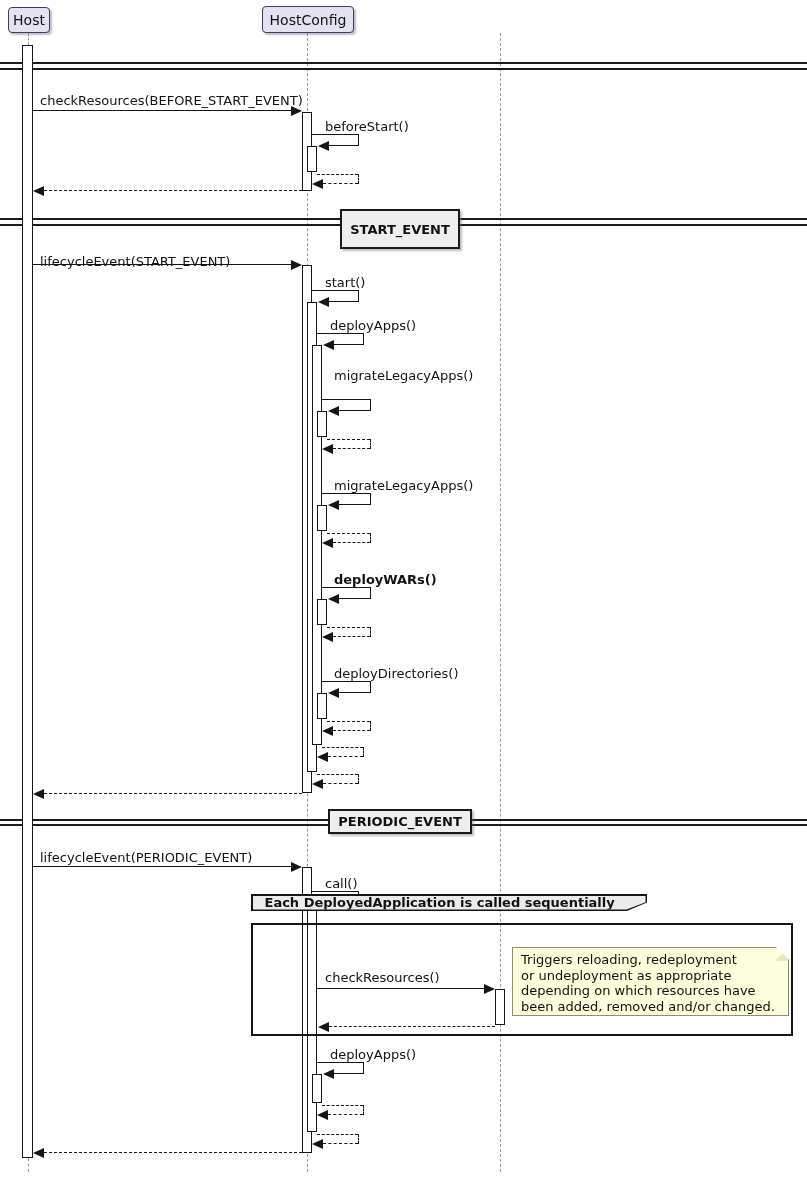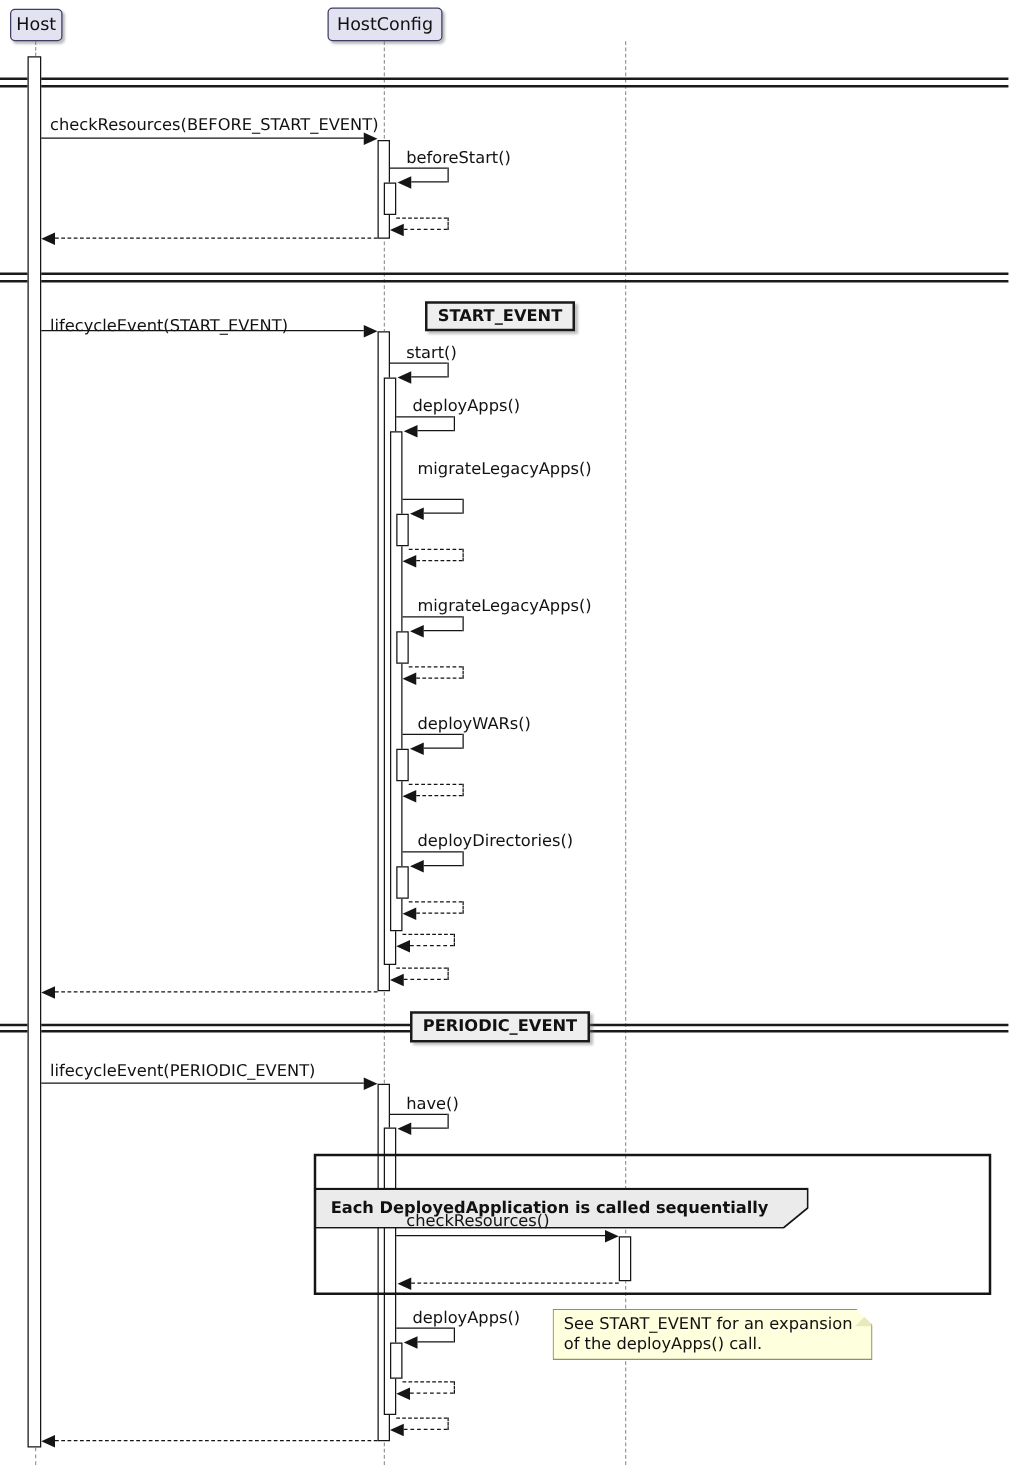--- a/index.html
+++ b/index.html
@@ -110,21 +110,21 @@
   <div class="mlabel" style="left:334px;top:478px;">migrateLegacyApps()</div>
   <div class="hline" style="left:322px;top:493px;width:48px;"></div>
   <div class="vline" style="left:370px;top:493px;height:12px;"></div>
   <div class="hline" style="left:339px;top:504px;width:31px;"></div>
   <div class="arrL" style="left:328px;top:500px;"></div>
   <div class="hdash" style="left:327px;top:533px;width:43px;"></div>
   <div class="vdash" style="left:370px;top:533px;height:10px;"></div>
   <div class="hdash" style="left:333px;top:542px;width:37px;"></div>
   <div class="arrL" style="left:322px;top:538px;"></div>
 
-  <div class="mlabel" style="left:334px;top:572px;">deployWARs()</div>
+  <div class="mlabel" style="left:334px;top:572px;font-weight:bold;">deployWARs()</div>
   <div class="hline" style="left:322px;top:587px;width:48px;"></div>
   <div class="vline" style="left:370px;top:587px;height:12px;"></div>
   <div class="hline" style="left:339px;top:598px;width:31px;"></div>
   <div class="arrL" style="left:328px;top:594px;"></div>
   <div class="hdash" style="left:327px;top:627px;width:43px;"></div>
   <div class="vdash" style="left:370px;top:627px;height:10px;"></div>
   <div class="hdash" style="left:333px;top:636px;width:37px;"></div>
   <div class="arrL" style="left:322px;top:632px;"></div>
 
   <div class="mlabel" style="left:334px;top:666px;">deployDirectories()</div>
@@ -147,28 +147,28 @@
   <div class="hdash" style="left:323px;top:783px;width:35px;"></div>
   <div class="arrL" style="left:312px;top:779px;"></div>
 
   <div class="hdash" style="left:44px;top:793px;width:258px;"></div>
   <div class="arrL" style="left:33px;top:789px;"></div>
 
   <div class="mlabel" style="left:40px;top:850px;">lifecycleEvent(PERIODIC_EVENT)</div>
   <div class="hline" style="left:33px;top:866px;width:258px;"></div>
   <div class="arrR" style="left:291px;top:862px;"></div>
 
-  <div class="mlabel" style="left:325px;top:876px;">have()</div>
+  <div class="mlabel" style="left:325px;top:876px;">call()</div>
   <div class="hline" style="left:312px;top:891px;width:46px;"></div>
   <div class="vline" style="left:358px;top:891px;height:12px;"></div>
   <div class="hline" style="left:329px;top:902px;width:29px;"></div>
   <div class="arrL" style="left:318px;top:898px;"></div>
 
   <div class="gframe" style="left:251px;top:923px;width:542px;height:113px;"></div>
-  <div class="ghead" style="left:251px;top:950px;width:396px;height:33px;">
+  <div class="ghead" style="left:251px;top:894px;width:396px;height:17px;">
     <div class="ghead-in">
       <span class="gtitle">Each DeployedApplication is called sequentially</span>
     </div>
   </div>
 
   <div class="mlabel" style="left:325px;top:970px;">checkResources()</div>
   <div class="hline" style="left:317px;top:988px;width:167px;"></div>
   <div class="arrR" style="left:484px;top:984px;"></div>
   <div class="hdash" style="left:329px;top:1026px;width:166px;"></div>
   <div class="arrL" style="left:318px;top:1022px;"></div>
@@ -184,25 +184,27 @@
   <div class="arrL" style="left:317px;top:1110px;"></div>
 
   <div class="hdash" style="left:317px;top:1134px;width:41px;"></div>
   <div class="vdash" style="left:358px;top:1134px;height:10px;"></div>
   <div class="hdash" style="left:323px;top:1143px;width:35px;"></div>
   <div class="arrL" style="left:312px;top:1139px;"></div>
 
   <div class="hdash" style="left:44px;top:1152px;width:258px;"></div>
   <div class="arrL" style="left:33px;top:1148px;"></div>
 
-  <div class="note" style="left:442px;top:1047px;width:256px;height:41px;">
+  <div class="note" style="left:512px;top:947px;width:277px;height:69px;">
     <div class="dogear"></div>
-    <div class="note-text">See START_EVENT for an expansion
-of the deployApps() call.</div>
+    <div class="note-text">Triggers reloading, redeployment
+or undeployment as appropriate
+depending on which resources have
+been added, removed and/or changed.</div>
   </div>
 
-  <div class="divbox" style="left:340px;top:209px;width:120px;height:24px;margin-top:32px;">START_EVENT</div>
+  <div class="divbox" style="left:340px;top:209px;width:120px;height:40px;">START_EVENT</div>
   <div class="divbox" style="left:328px;top:809px;width:144px;height:25px;">PERIODIC_EVENT</div>
 
   <div class="pbox" style="left:8px;top:7px;width:42px;height:26px;">Host</div>
   <div class="pbox" style="left:262px;top:6px;width:92px;height:27px;">HostConfig</div>
 
 </div>
 
 </body></html>

